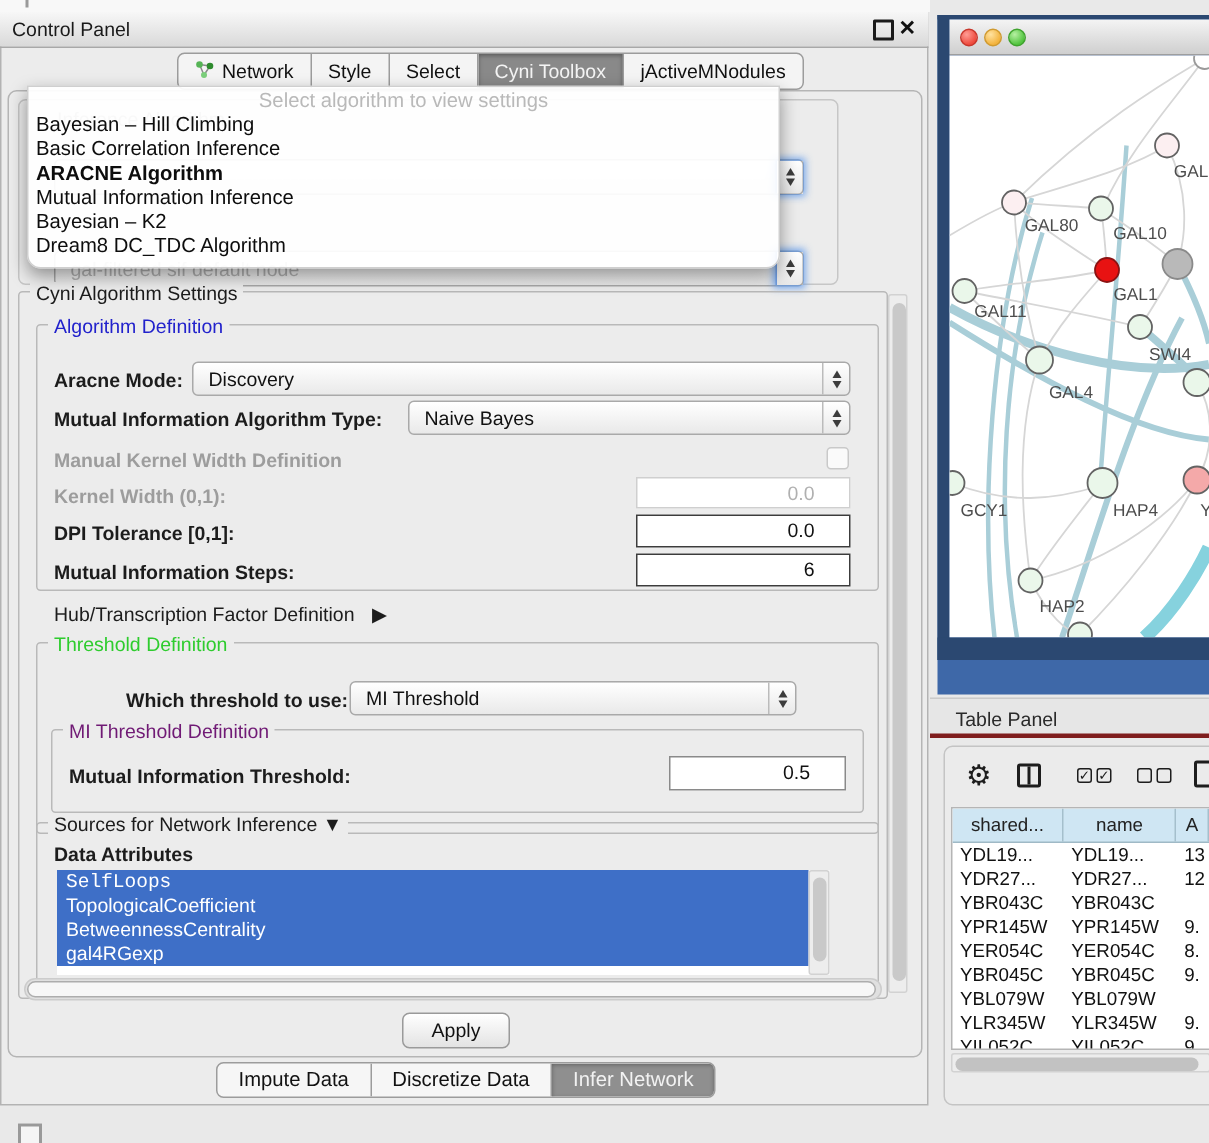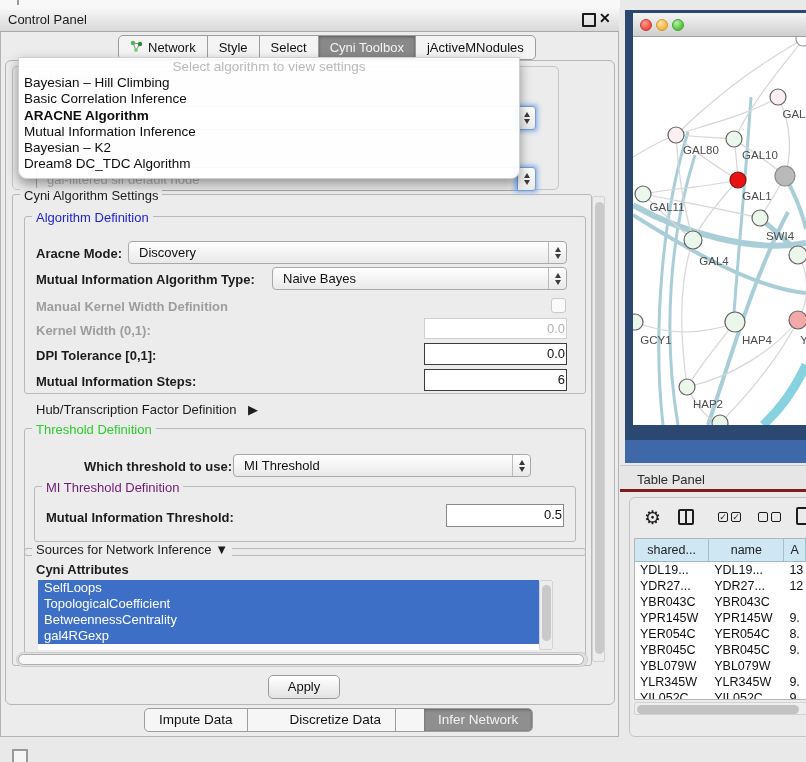--- a/index.html
+++ b/index.html
@@ -45,33 +45,33 @@
   #algorithm-popup{left:18px;top:57px;width:502px;background:rgba(255,255,255,0.93);border:1px solid #cfcfcf;border-radius:0 0 9px 9px;box-shadow:0 5px 12px rgba(0,0,0,.4);z-index:50;padding-bottom:5px;box-sizing:border-box;}
   #popup-placeholder{text-align:center;font-size:13.5px;color:#b9b9b9;height:17px;line-height:17px;}
   .popup-item{font-size:13.5px;color:#0d0d0d;height:16.3px;line-height:16.3px;padding-left:5px;white-space:nowrap;}
   .popup-item.bold{font-weight:bold;}
 
   
   .group{border:1px solid #b9b9b9;border-radius:3px;}
   .legend{position:absolute;font-size:13px;background:#ececec;padding:0 4px;white-space:nowrap;}
 
   
-  .tfield{background:#fff;box-sizing:border-box;font-size:13px;text-align:right;padding:2px 1px 0 0;}
+  .tfield{background:#fff;box-sizing:border-box;font-size:13px;text-align:right;padding:2px 23px 0 0;}
 
   
   .sb-track{background:#ededed;border:1px solid #d2d2d2;box-sizing:border-box;border-radius:2px;}
   .sb-thumb{background:#c9c9c9;border-radius:5px;}
 
   
   #attr-list{left:38px;top:580px;width:515px;height:70px;background:#fff;overflow:hidden;}
   .attr-item{height:16px;line-height:16px;font-size:13px;color:#fff;background:#3e6fc7;padding-left:6px;width:495px;}
 
   
   #apply-button{left:268px;top:675px;width:70px;height:22px;background:linear-gradient(#ffffff,#e3e3e3);border:1px solid #9a9a9a;border-radius:5px;font-size:13px;color:#111;text-align:center;line-height:21px;}
-  #bottom-tab-bar{left:144px;top:708px;height:22px;display:flex;border:1px solid #9c9c9c;border-radius:5px;background:#f6f6f6;overflow:hidden;gap:28px;}
+  #bottom-tab-bar{left:144px;top:708px;height:22px;display:flex;border:1px solid #9c9c9c;border-radius:5px;background:#f6f6f6;overflow:hidden;}
   .btab{padding:0 14px;font-size:13.5px;color:#111;border-right:1px solid #9c9c9c;line-height:22px;}
   .btab:last-child{border-right:none;}
   .btab.sel{background:#8f8f8f;color:#f2f2f2;box-shadow:inset 0 1px 3px rgba(0,0,0,.3);}
 
   
   #net-container{left:625px;top:10px;width:181px;height:453px;background:#3e68a8;}
   #net-darkleft{left:0;top:0;width:8px;height:430px;background:#2b4871;}
   #net-darktop{left:0;top:0;width:181px;height:3px;background:#2b4871;}
   #net-titlebar{left:8px;top:3px;width:173px;height:24px;background:linear-gradient(#f4f4f4,#cfcfcf);border-bottom:1px solid #9e9e9e;box-sizing:border-box;}
   .tl{position:absolute;top:6px;width:12px;height:12px;border-radius:50%;}
@@ -229,23 +229,23 @@
       </div>
   </div>
 
   <div class="abs group" style="left:34px;top:486px;width:540px;height:54px;"></div>
   <span class="legend" style="left:42px;top:480px;color:#701a75;">MI Threshold Definition</span>
   <div class="abs lbl b" style="left:46px;top:510px;">Mutual Information Threshold:</div>
   <div class="abs tfield" style="left:446px;top:504px;width:118px;height:23px;border:1px solid #8a8a8a;color:#111;">0.5</div>
 
   <div class="abs group" style="left:24px;top:548px;width:560px;height:112px;"></div>
   <span class="legend" style="left:32px;top:542px;color:#1c1c1c;"><span>Sources for Network Inference</span> <span>▼</span></span>
-  <div class="abs lbl b" style="left:36px;top:562px;">Cyni Attributes</div>
+  <div class="abs lbl b" style="left:36px;top:562px;">Data Attributes</div>
   <div class="abs" id="attr-list">
-      <div class="attr-item" style="background: rgb(62, 111, 199);">SelfLoops</div>
+      <div class="attr-item" style="background: rgb(62, 111, 199); font-family: Liberation Mono, monospace;">SelfLoops</div>
       <div class="attr-item" style="background: rgb(62, 111, 199);">TopologicalCoefficient</div>
       <div class="attr-item" style="background: rgb(62, 111, 199);">BetweennessCentrality</div>
       <div class="attr-item" style="background: rgb(62, 111, 199);">gal4RGexp</div>
     </div>
   <div class="abs sb-track" style="left:539px;top:580px;width:14px;height:70px;">
     <div class="sb-thumb" style="position:absolute;left:2px;top:4px;width:9px;height:56px;"></div>
   </div>
 
   <div class="abs" style="left:16px;top:652px;width:572px;height:15px;background:#e0e0e0;border:1px solid #cccccc;border-radius:8px;box-sizing:border-box;">
     <div style="position:absolute;left:1px;top:1px;width:566px;height:11px;background:#f7f7f7;border:1px solid #adadad;border-radius:7px;box-sizing:border-box;"></div>

